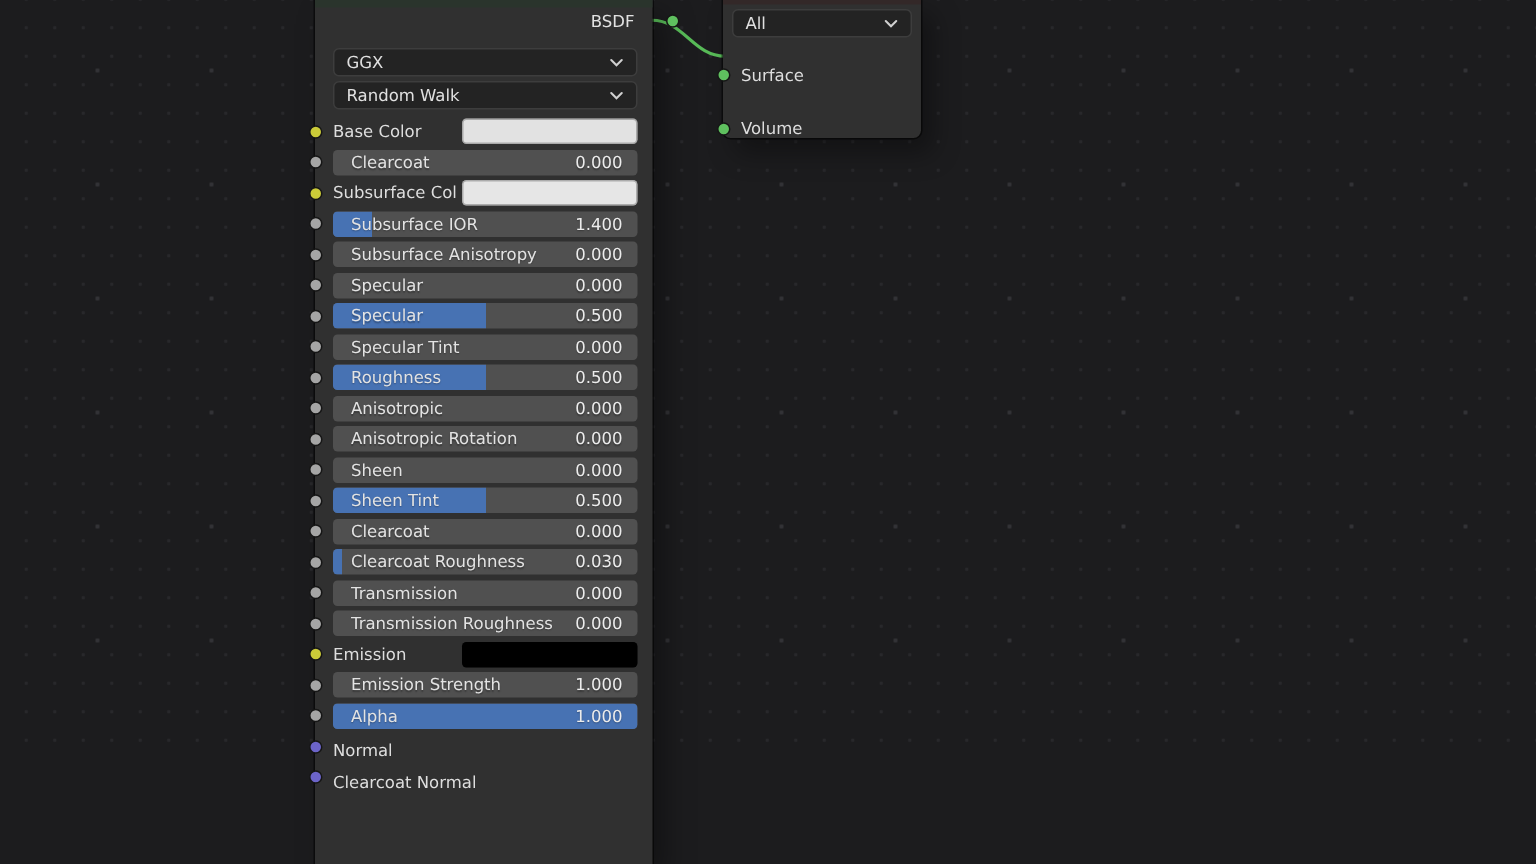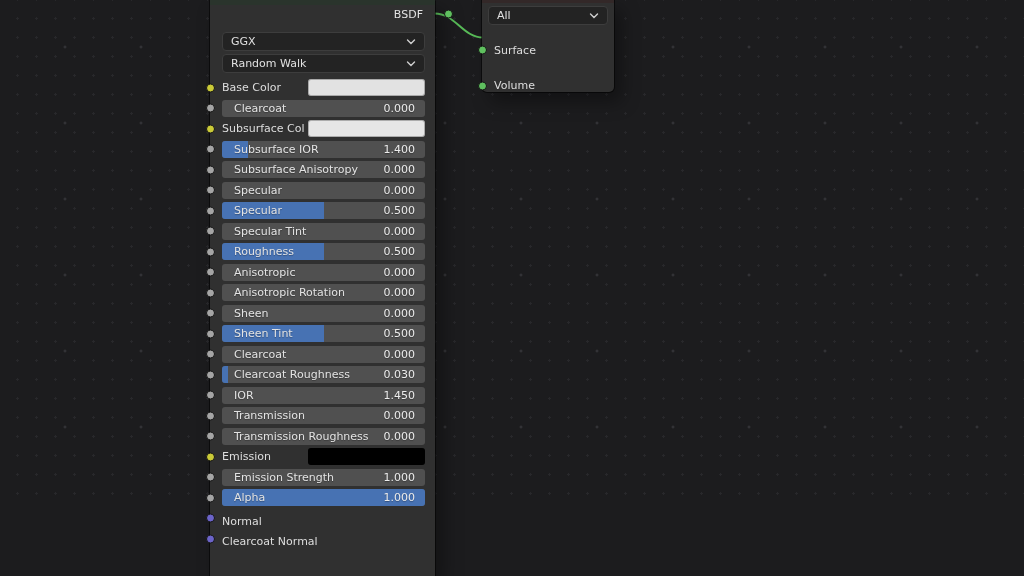--- a/index.html
+++ b/index.html
@@ -203,27 +203,20 @@
             <span class="slab">Clearcoat</span>
             <span class="sval">0.000</span>
           </div>
         </div>
         <div class="row">
           <span class="socket" style="background: rgb(165, 165, 165);"></span>
           <div class="slider">
             <div class="fill" style="width: 3%;"></div>
             <span class="slab">Clearcoat Roughness</span>
             <span class="sval">0.030</span>
-          </div>
-        </div>
-        <div class="row">
-          <span class="socket" style="background: rgb(165, 165, 165);"></span>
-          <div class="slider">
-            <span class="slab">IOR</span>
-            <span class="sval">1.450</span>
           </div>
         </div>
         <div class="row">
           <span class="socket" style="background: rgb(165, 165, 165);"></span>
           <div class="slider">
             <span class="slab">Transmission</span>
             <span class="sval">0.000</span>
           </div>
         </div>
         <div class="row">

